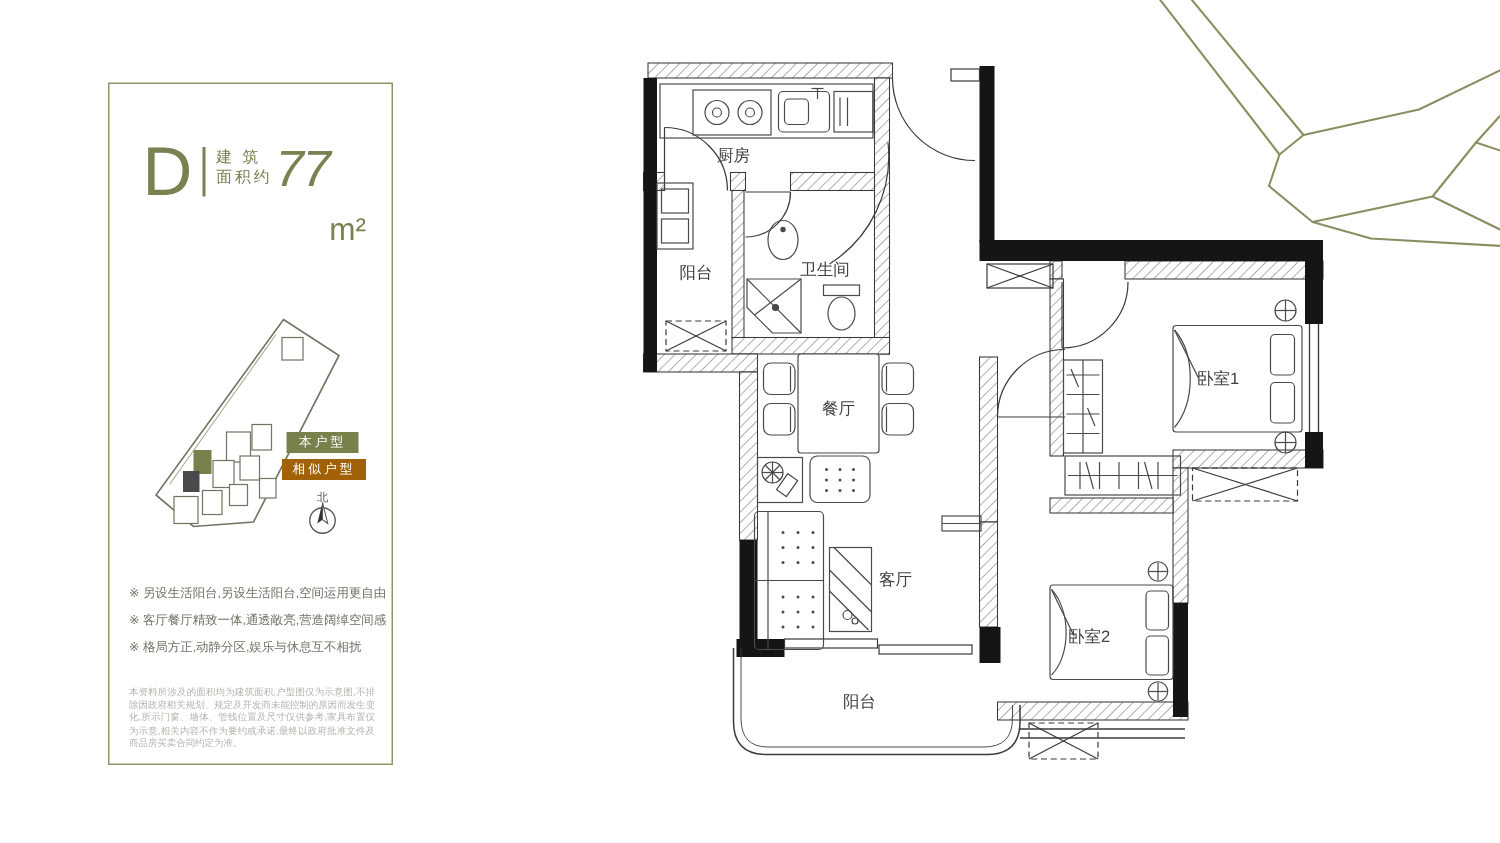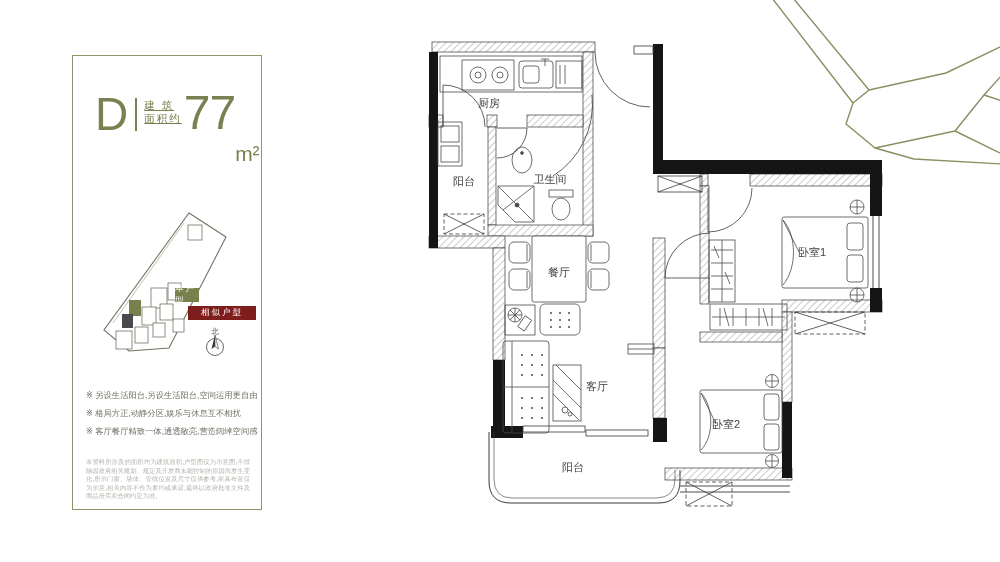--- a/index.html
+++ b/index.html
@@ -5,27 +5,27 @@
   html,body{margin:0;padding:0;background:#fff;}
   .canvas{position:relative;width:1000px;height:562px;background:#ffffff;overflow:hidden;
           font-family:"Liberation Sans","DejaVu Sans",sans-serif;}
   
   .card{position:absolute;left:72px;top:55px;width:190px;height:455px;
         border:1px solid #8e9468;background:#fff;box-sizing:border-box;}
   .title{position:absolute;left:22px;top:38px;display:flex;align-items:flex-start;color:#78814f;}
   .title .letter{font-size:46px;line-height:40px;font-weight:400;}
   .title .bar{width:2px;height:33px;background:#78814f;margin:4px 7px 0 7px;}
   .title .lbls{display:flex;flex-direction:column;margin-top:5px;}
-  .title .lbls span{font-size:10.5px;line-height:13px;letter-spacing:2px;white-space:nowrap;text-decoration:underline;}
-  .title .num{font-size:48px;line-height:38px;margin-left:2px;letter-spacing:-1px;}
+  .title .lbls span{font-size:10.5px;line-height:13px;letter-spacing:2px;white-space:nowrap;}
+  .title .num{font-size:34px;line-height:38px;margin-left:2px;letter-spacing:-1px;font-style:italic;}
   .title .unit{font-size:21px;align-self:flex-end;margin-bottom:1px;margin-top:48px;}
   .legend{position:absolute;color:#fff;font-size:8.5px;letter-spacing:2px;
           display:flex;align-items:center;justify-content:center;}
-  .legend.cur{left:102px;top:232px;width:24px;height:14px;background:#77814c;}
-  .legend.sim{left:115px;top:250px;width:68px;height:14px;background:#7f1d1d;}
+  .legend.cur{left:118px;top:232px;width:48px;height:14px;background:#77814c;}
+  .legend.sim{left:115px;top:250px;width:56px;height:14px;background:#a16207;}
   .features{position:absolute;left:13px;top:330px;width:168px;color:#6e7265;
             font-size:8.3px;line-height:18px;white-space:nowrap;}
   .disclaimer{position:absolute;left:13px;top:402px;width:164px;color:#b3b3ac;
               font-size:6.3px;line-height:8.5px;text-align:justify;}
   svg text{font-family:"Liberation Sans","DejaVu Sans",sans-serif;}
   .abs{position:absolute;}
 </style>
 </head>
 <body>
 
@@ -71,22 +71,22 @@
 
     <svg class="abs" style="left:124px;top:266px" width="38" height="38" viewBox="197 321 38 38">
       <text x="215" y="333" font-size="7.5" fill="#555" text-anchor="middle">北</text>
       <circle cx="215" cy="346" r="8.5" fill="none" stroke="#555" stroke-width="0.9"></circle>
       <polygon points="215,334 211.5,348 215,345.5" fill="#333"></polygon>
       <polygon points="215,334 218.5,348 215,345.5" fill="#fff" stroke="#555" stroke-width="0.7"></polygon>
     </svg>
 
     <div class="features">
       <div>※ 另设生活阳台,另设生活阳台,空间运用更自由</div>
+      <div>※ 客厅餐厅精致一体,通透敞亮,营造阔绰空间感</div>
       <div>※ 格局方正,动静分区,娱乐与休息互不相扰</div>
-      <div>※ 客厅餐厅精致一体,通透敞亮,营造阔绰空间感</div>
     </div>
 
     <div class="disclaimer">本资料所涉及的面积均为建筑面积,户型图仅为示意图,不排除因政府相关规划、规定及开发商未能控制的原因而发生变化,所示门窗、墙体、管线位置及尺寸仅供参考,家具布置仅为示意,相关内容不作为要约或承诺,最终以政府批准文件及商品房买卖合同约定为准。</div>
   </div>
 
   <svg class="abs" style="left:752px;top:0" width="248" height="172" viewBox="752 0 248 172">
     <g fill="none" stroke="#8a8f62" stroke-width="1.4" stroke-linejoin="round">
       <path d="M 772 -2 L 853 103 L 846 124 L 875 148 L 955 131 L 984 95 L 1002 75"></path>
       <path d="M 793 -2 L 869 90 L 853 103"></path>
       <path d="M 869 90 L 946 73 L 1002 46"></path>

